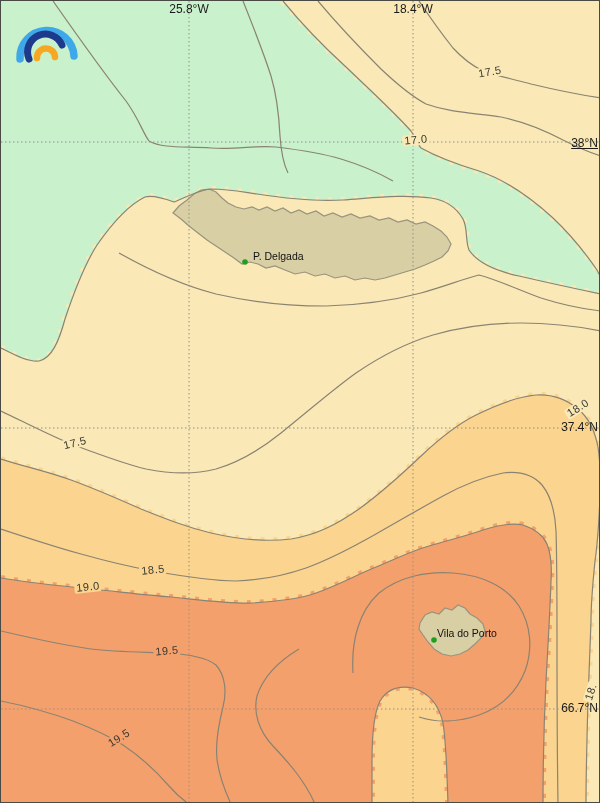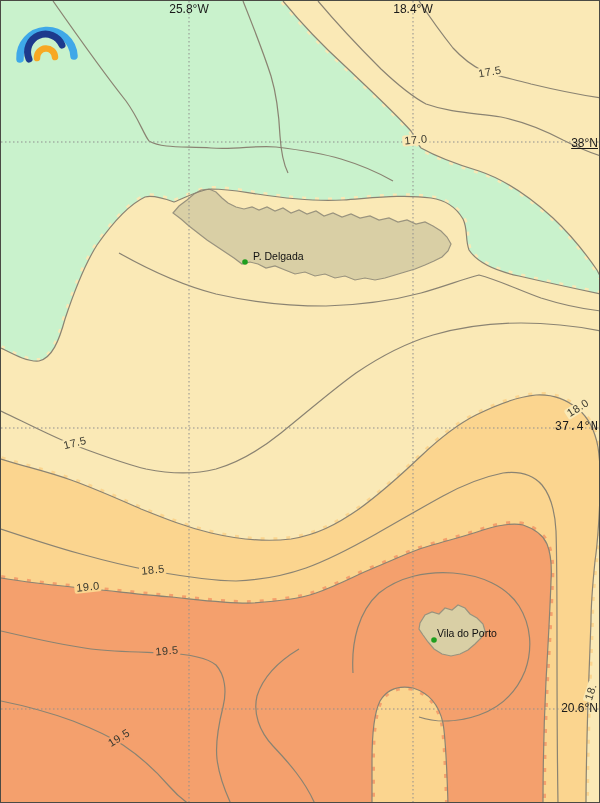--- a/index.html
+++ b/index.html
@@ -187,22 +187,22 @@
     <g fill="none" stroke-linecap="round">
       <path stroke-width="7.5" d="M 11,46 A 27,27 0 0 1 65,43" stroke="#3fa8e8"></path>
       <path stroke-width="7" d="M 20,46 A 17,17 0 0 1 53,32" stroke="#1d3a8c"></path>
       <path stroke-width="6.5" d="M 28,45 A 9,9 0 0 1 46,44" stroke="#f7a823"></path>
     </g>
   </svg>
 
   <div class="axis-label" style="left:188px;top:8px;">25.8°W</div>
   <div class="axis-label" style="left:412px;top:8px;">18.4°W</div>
   <div class="axis-label right" style="left:597px;top:142px;text-decoration:underline;">38°N</div>
-  <div class="axis-label right" style="left:597px;top:426px;font-family:Liberation Mono, monospace;">37.4°N</div>
-  <div class="axis-label right" style="left:597px;top:707px;">20.6°N</div>
+  <div class="axis-label right" style="left:597px;top:426px;">37.4°N</div>
+  <div class="axis-label right" style="left:597px;top:707px;">66.7°N</div>
 
   <div class="contour-label" style="left:489px;top:71px;transform:translate(-50%,-50%) rotate(-10deg);background:#fae9b6;">17.5</div>
   <div class="contour-label" style="left:415px;top:139px;transform:translate(-50%,-50%) rotate(-5deg);background:#fae9b6;">17.0</div>
   <div class="contour-label" style="left:74px;top:442px;transform:translate(-50%,-50%) rotate(-14deg);background:#fae9b6;">17.5</div>
   <div class="contour-label" style="left:577px;top:407px;transform:translate(-50%,-50%) rotate(-33deg);background:#fae9b6;">18.0</div>
   <div class="contour-label" style="left:152px;top:569px;transform:translate(-50%,-50%) rotate(-6deg);background:#fbd58f;">18.5</div>
   <div class="contour-label" style="left:87px;top:586px;transform:translate(-50%,-50%) rotate(-6deg);background:#fbd58f;">19.0</div>
   <div class="contour-label" style="left:166px;top:650px;transform:translate(-50%,-50%) rotate(-5deg);background:#f4a06d;">19.5</div>
   <div class="contour-label" style="left:118px;top:737px;transform:translate(-50%,-50%) rotate(-32deg);background:#f4a06d;">19.5</div>
   <div class="contour-label" style="left:590px;top:691px;transform:translate(-50%,-50%) rotate(-72deg);background:#fae9b6;">18.</div>

